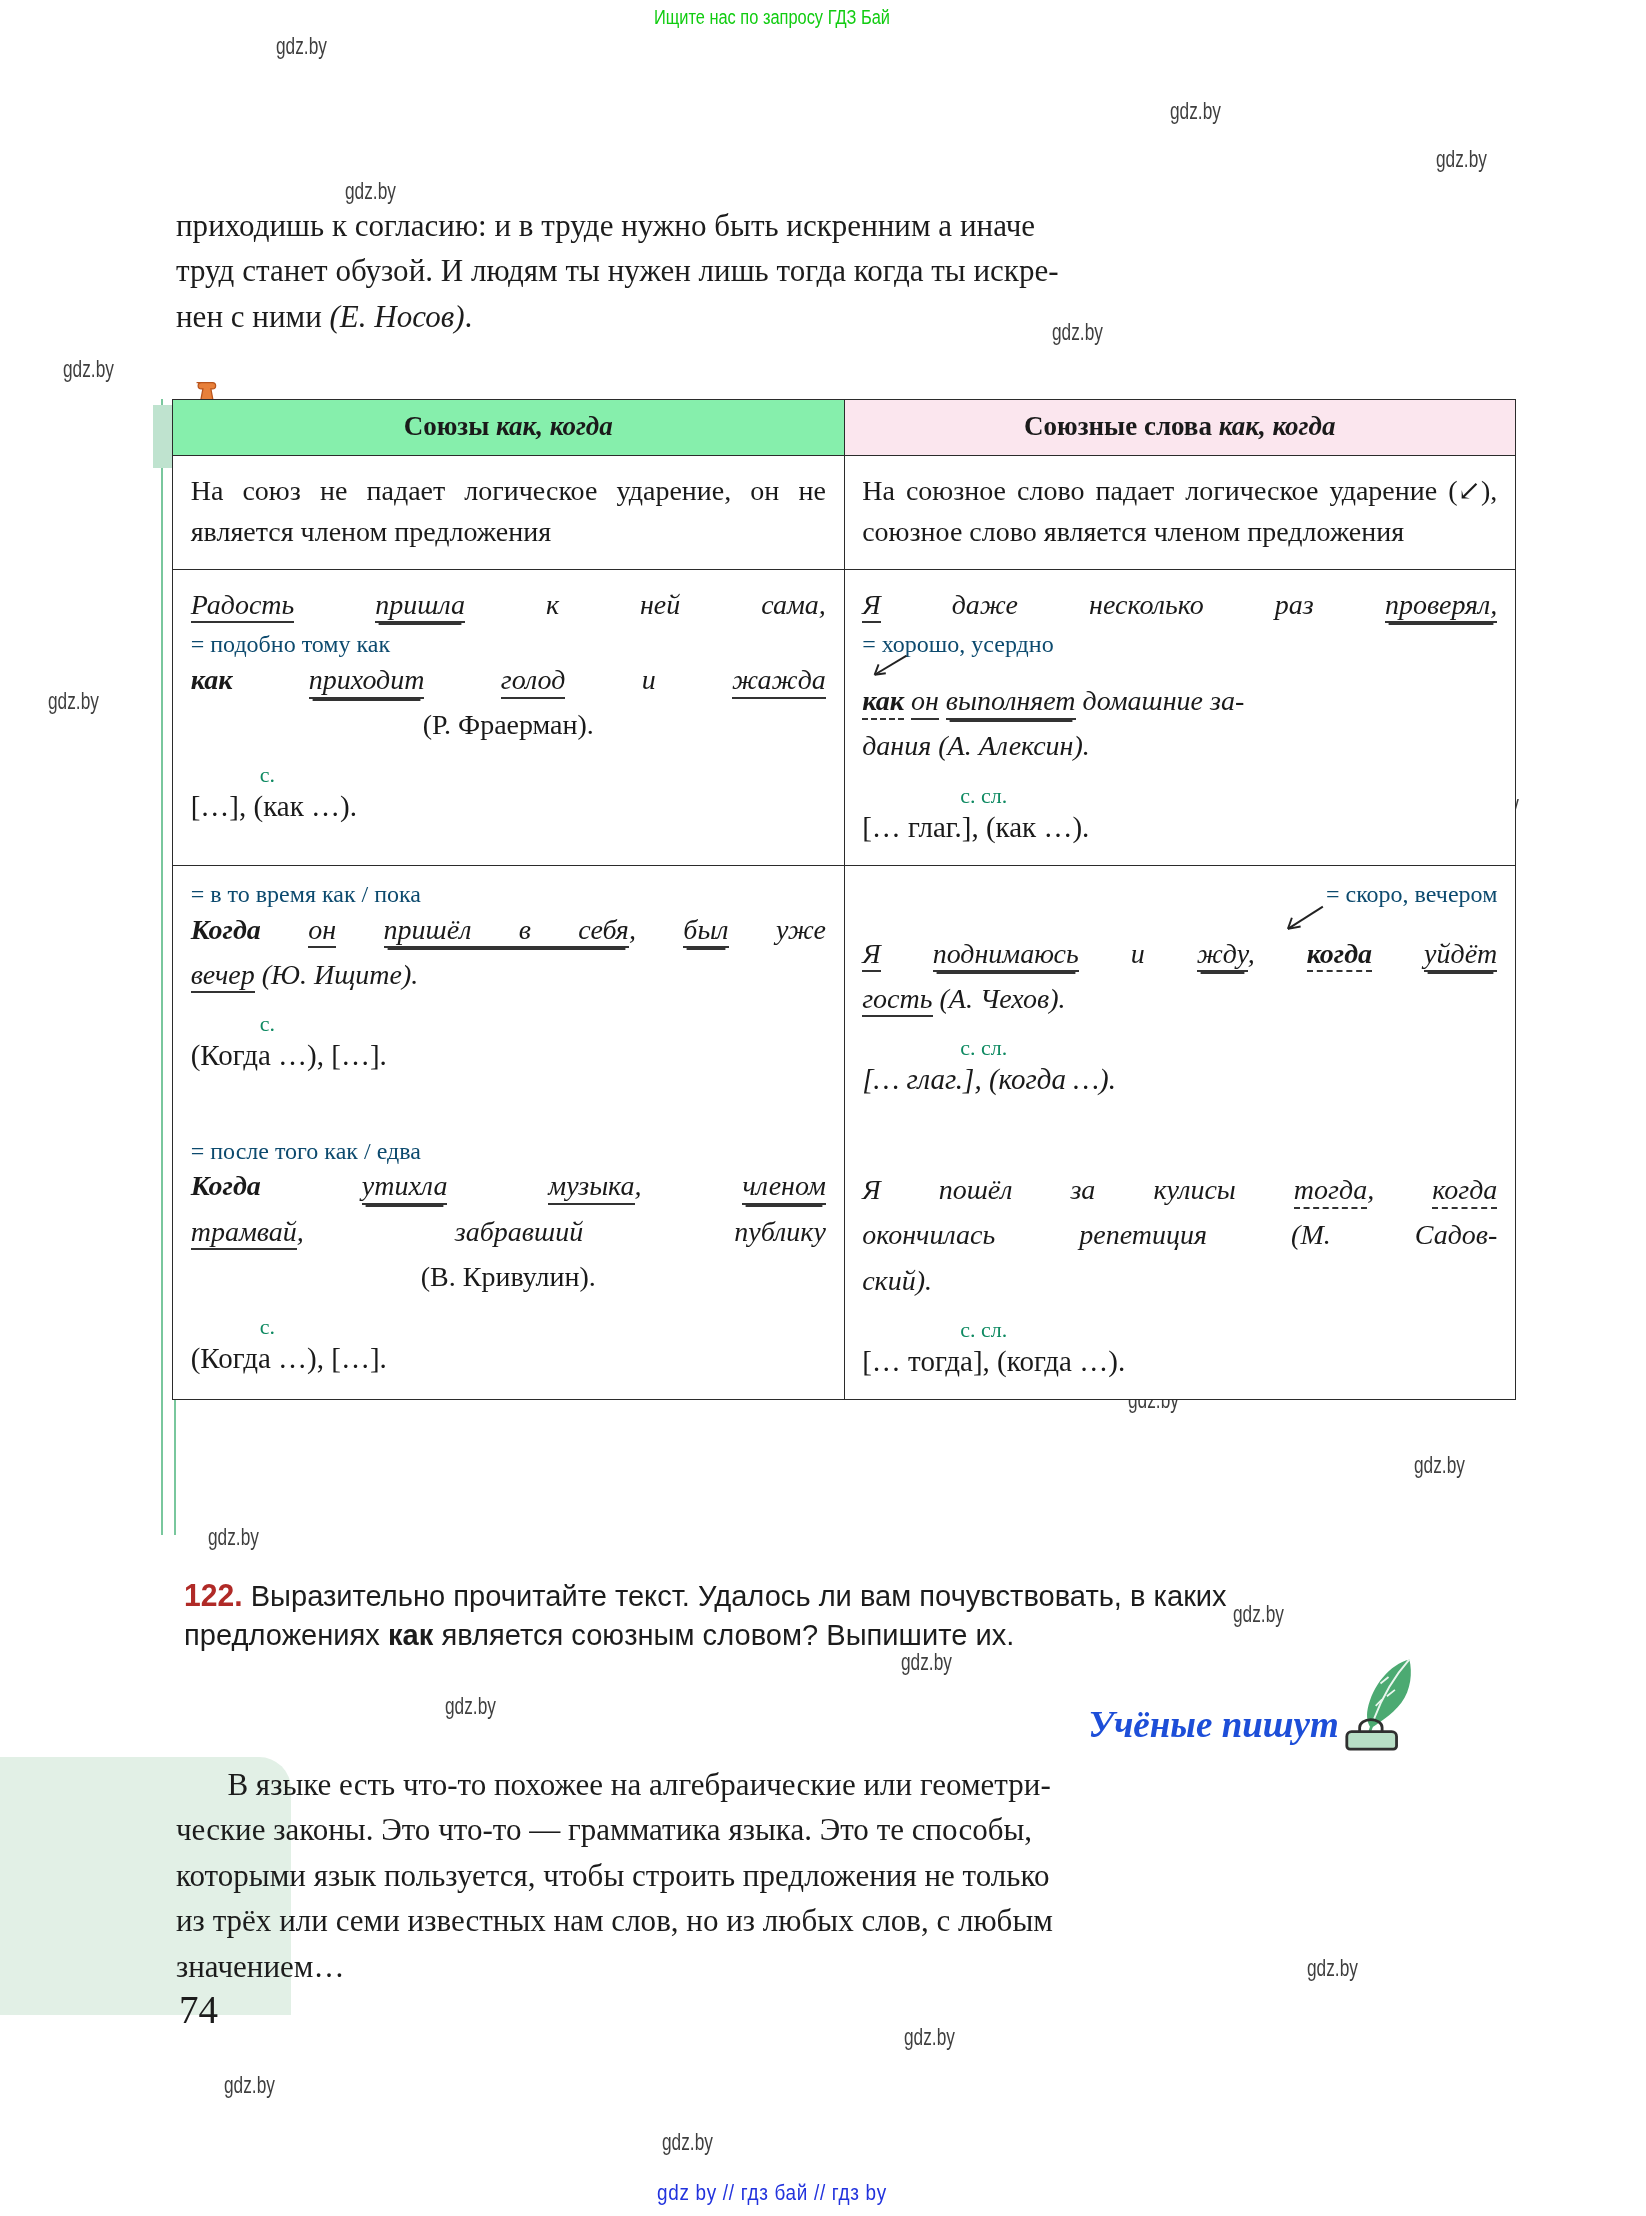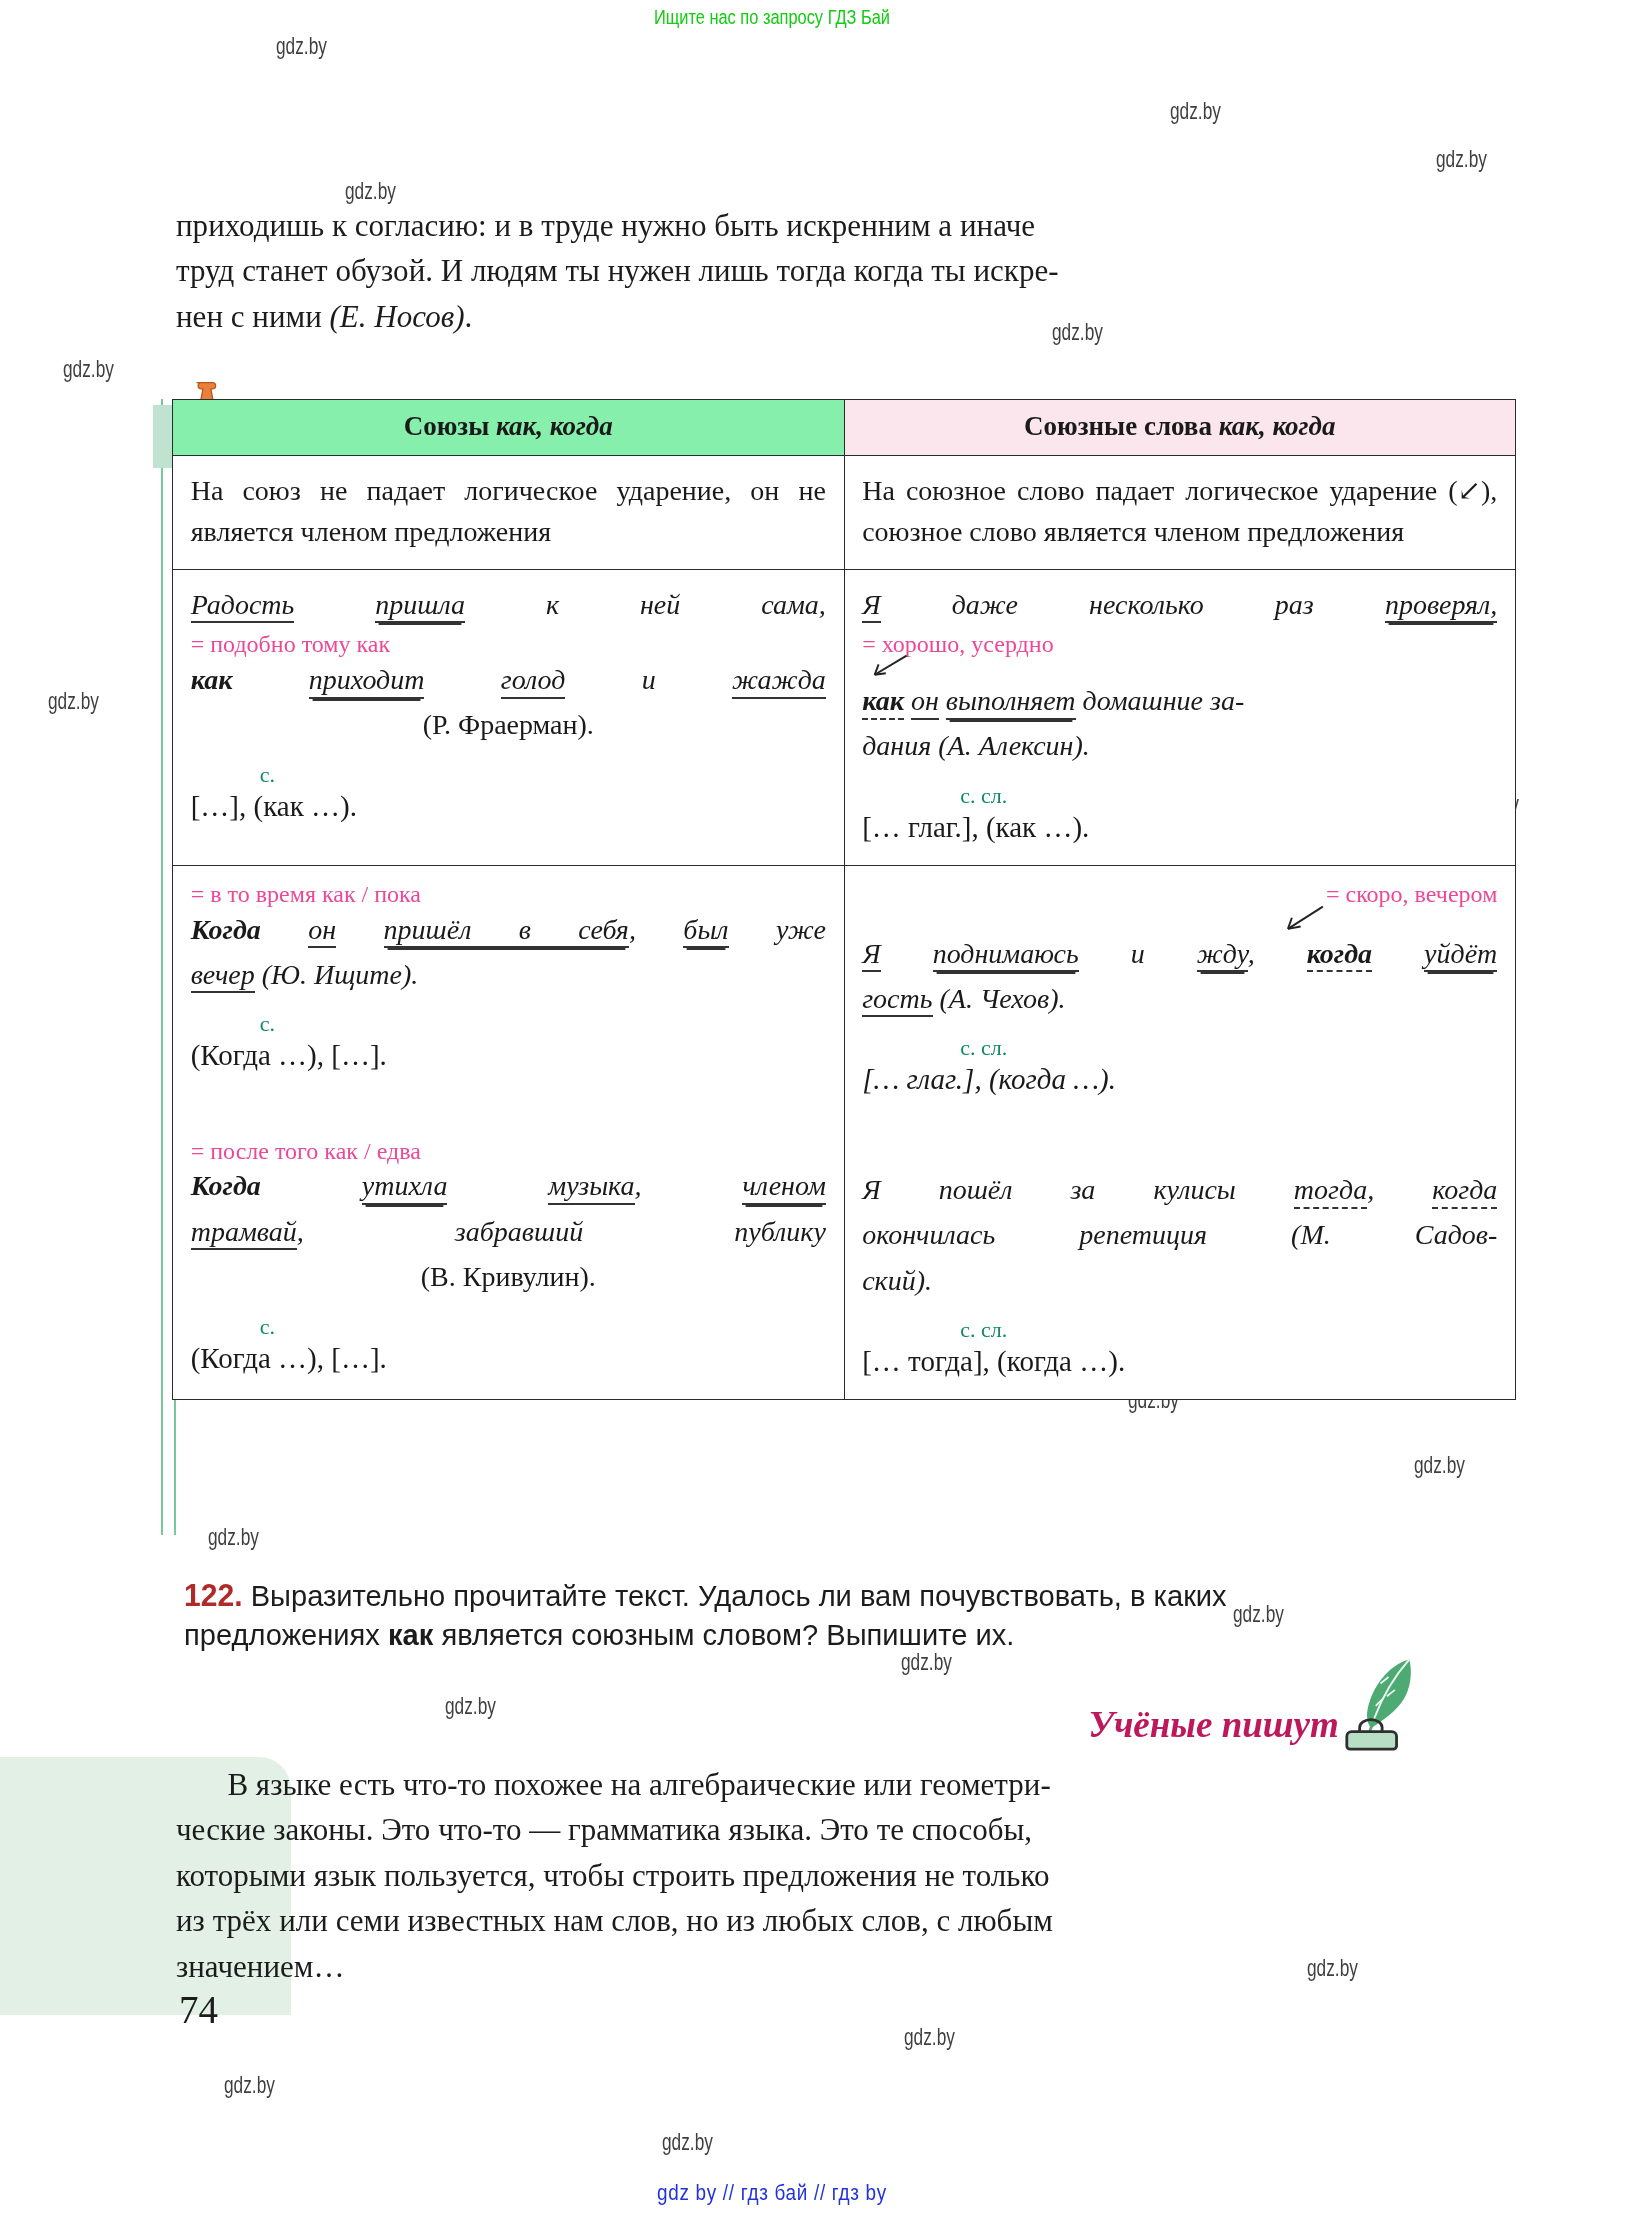--- a/index.html
+++ b/index.html
@@ -119,21 +119,21 @@
     line-height: 1.5;
   }
   .ex-sent {
     font-style: italic;
     text-align: justify;
     text-align-last: left;
     margin: 0 0 3.2px 0;
   }
   .ex-plain { font-style: normal; text-align: center; }
   .gloss {
-    color: #ec4899;
+    color: #0c4a6e;
     font-style: normal;
     font-size: 24px;
     line-height: 1.2;
     margin: 4.8px 0 0 0;
     white-space: nowrap;
   }
   .scheme-wrap { margin-top: 17.7px; }
   .scheme-tag {
     color: #0f8a62;
     font-style: normal;
@@ -217,21 +217,21 @@
     top: 1656px;
     display: flex;
     align-items: flex-end;
     gap: 3.2px;
   }
   .rubric-label {
     font-family: "Liberation Serif", "DejaVu Serif", serif;
     font-style: italic;
     font-weight: bold;
     font-size: 37px;
-    color: #be185d;
+    color: #1d4ed8;
     white-space: nowrap;
   }
 
   .page-num {
     position: absolute;
     left: 179px;
     top: 1987px;
     font-family: "Liberation Serif", "DejaVu Serif", serif;
     font-size: 39px;
     color: #1c1c1c;

